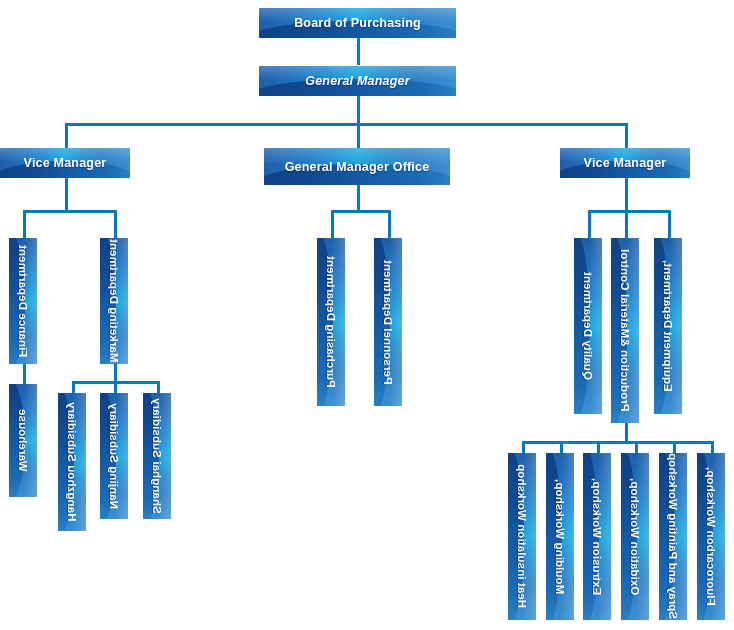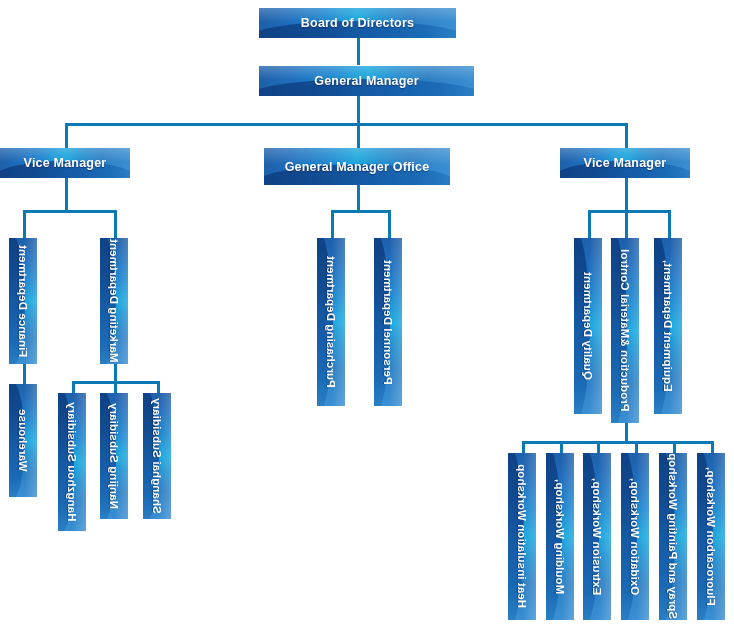--- a/index.html
+++ b/index.html
@@ -145,24 +145,24 @@
   <div class="ln v" style="left:522px;top:441px;height:12px;"></div>
   <div class="ln v" style="left:560px;top:441px;height:12px;"></div>
   <div class="ln v" style="left:597px;top:441px;height:12px;"></div>
   <div class="ln v" style="left:635px;top:441px;height:12px;"></div>
   <div class="ln v" style="left:673px;top:441px;height:12px;"></div>
   <div class="ln v" style="left:711px;top:441px;height:12px;"></div>
 
   <div class="node" style="left:259px;top:8px;width:197px;height:30px;">
     <div class="swoosh"></div>
     <div class="glow"></div>
-    <div class="label">Board of Directors</div>
-  </div>
-
-  <div class="node" style="left:259px;top:66px;width:215px;height:30px;">
+    <div class="label">Board of Purchasing</div>
+  </div>
+
+  <div class="node" style="left:259px;top:66px;width:197px;height:30px;font-style:italic;">
     <div class="swoosh"></div>
     <div class="glow"></div>
     <div class="label">General Manager</div>
   </div>
 
   <div class="node" style="left:0px;top:148px;width:130px;height:30px;">
     <div class="swoosh"></div>
     <div class="glow"></div>
     <div class="label">Vice Manager</div>
   </div>

